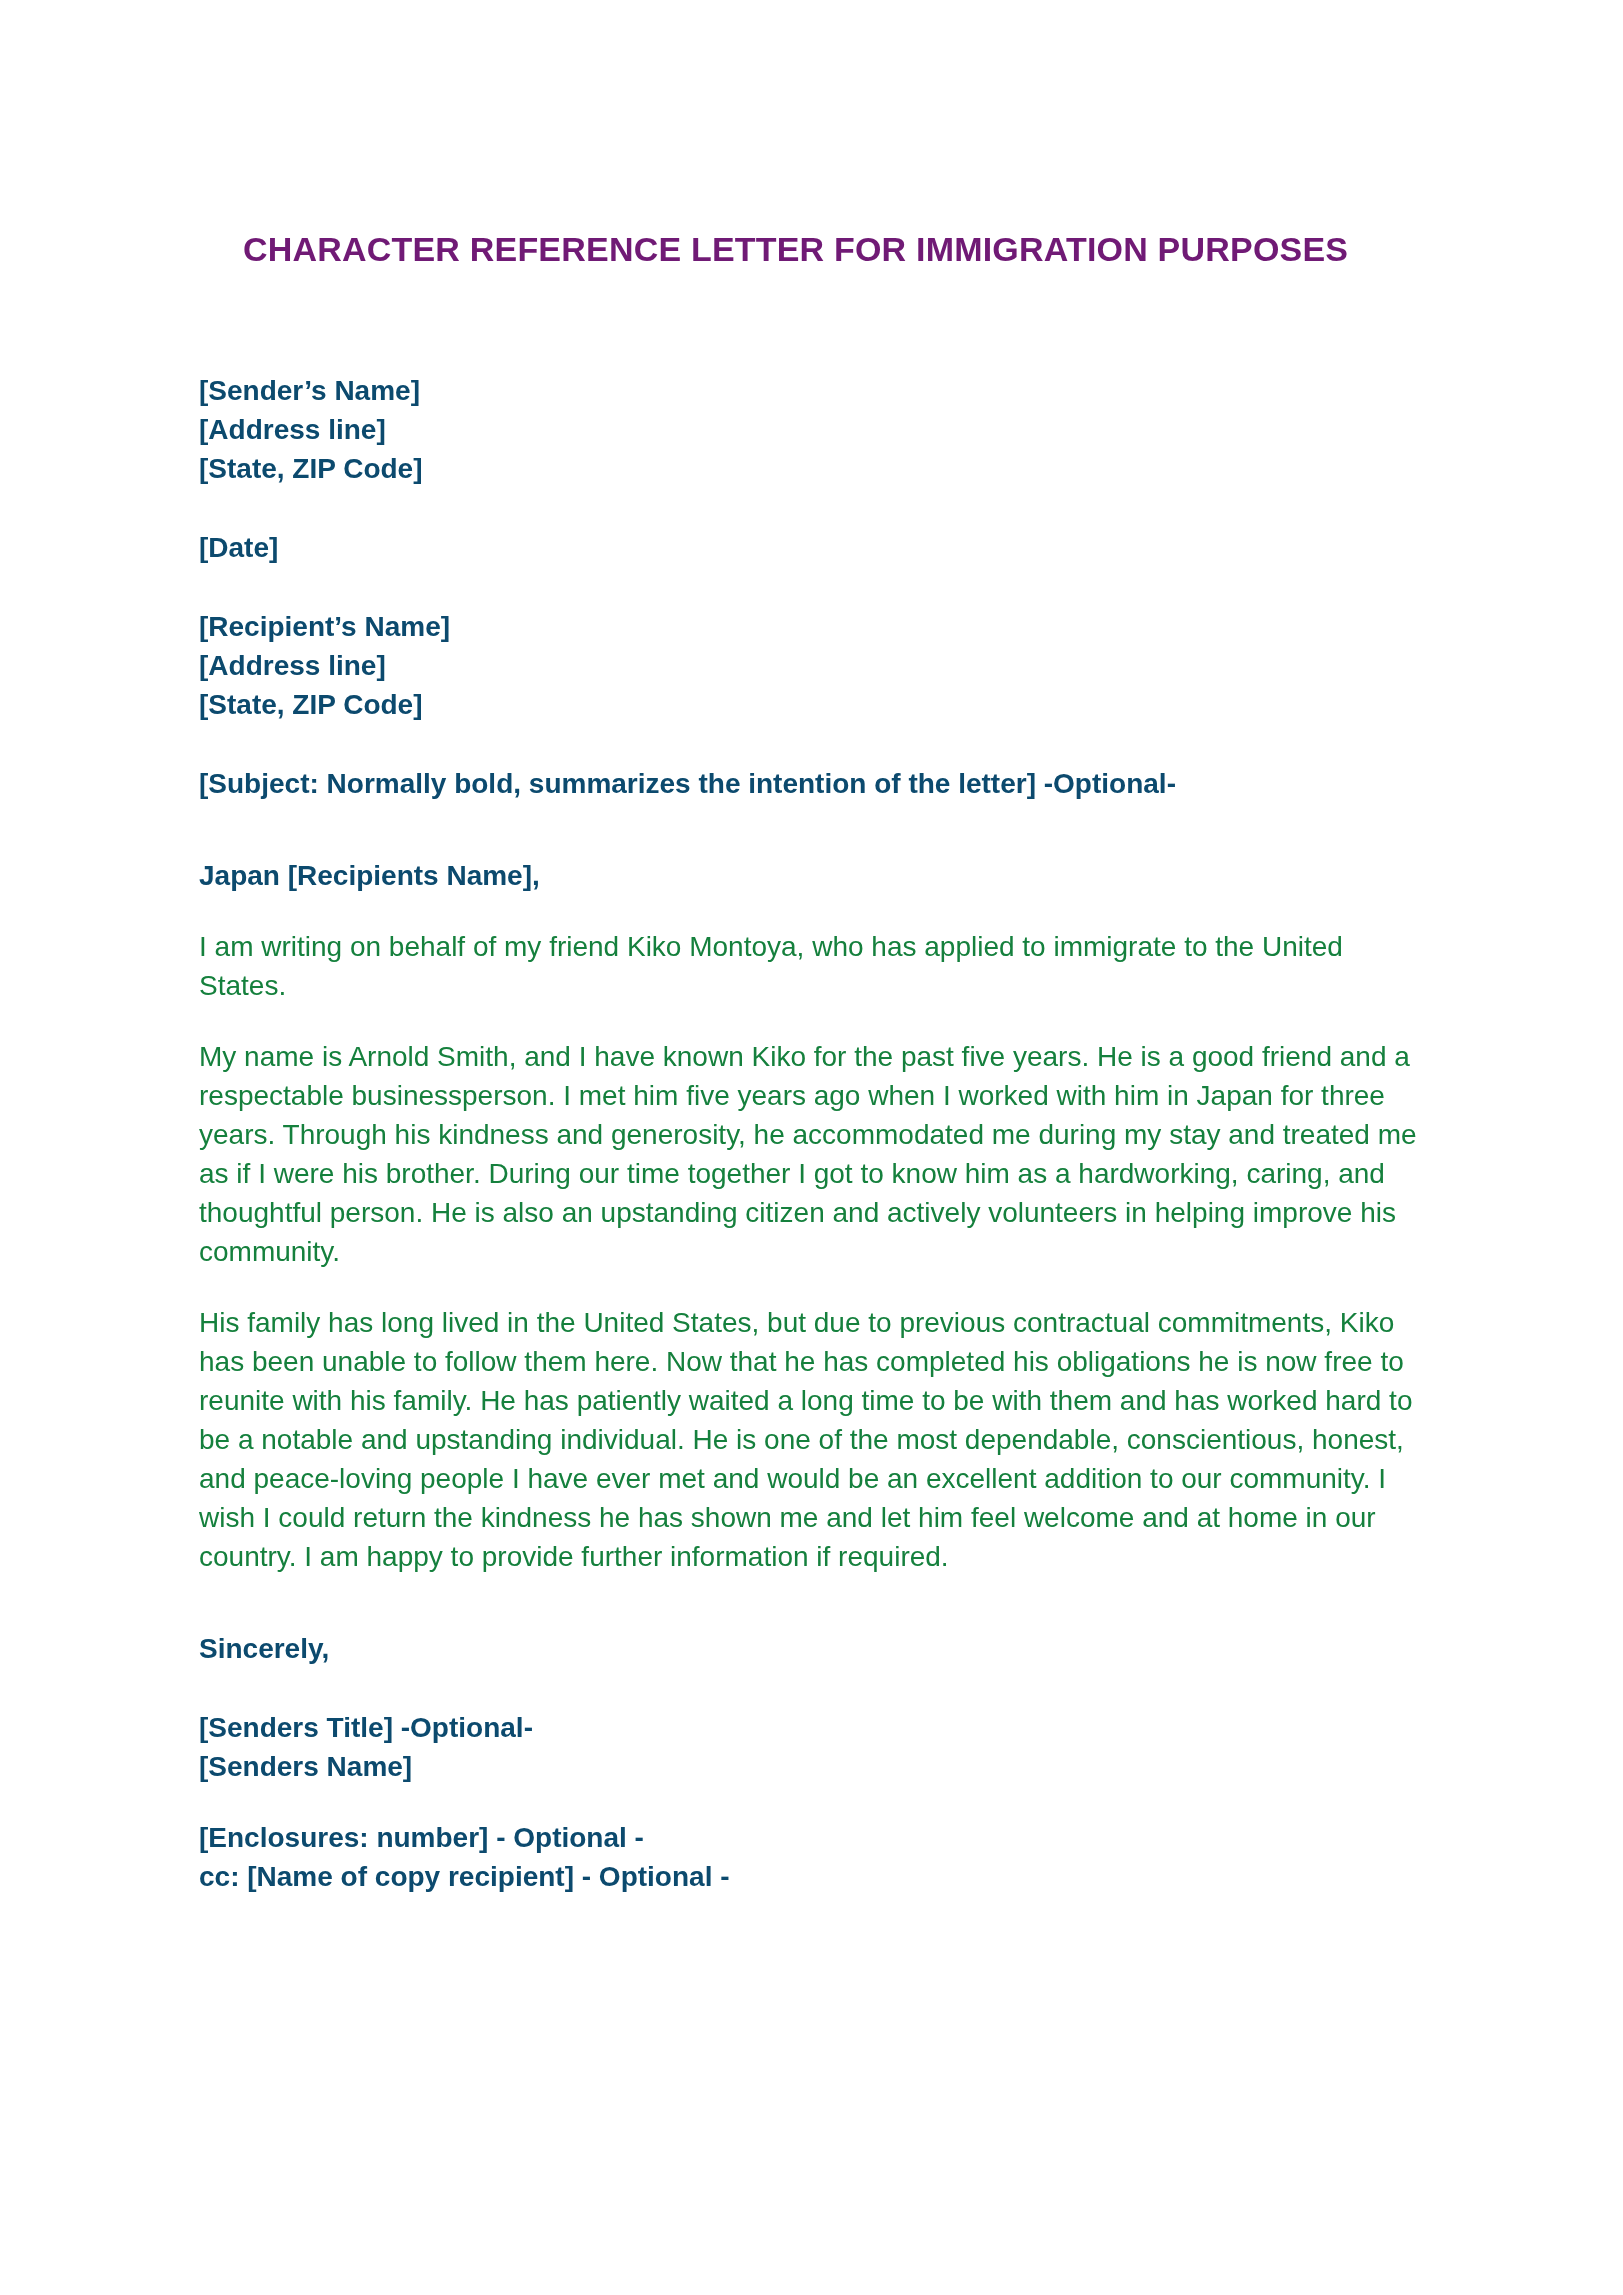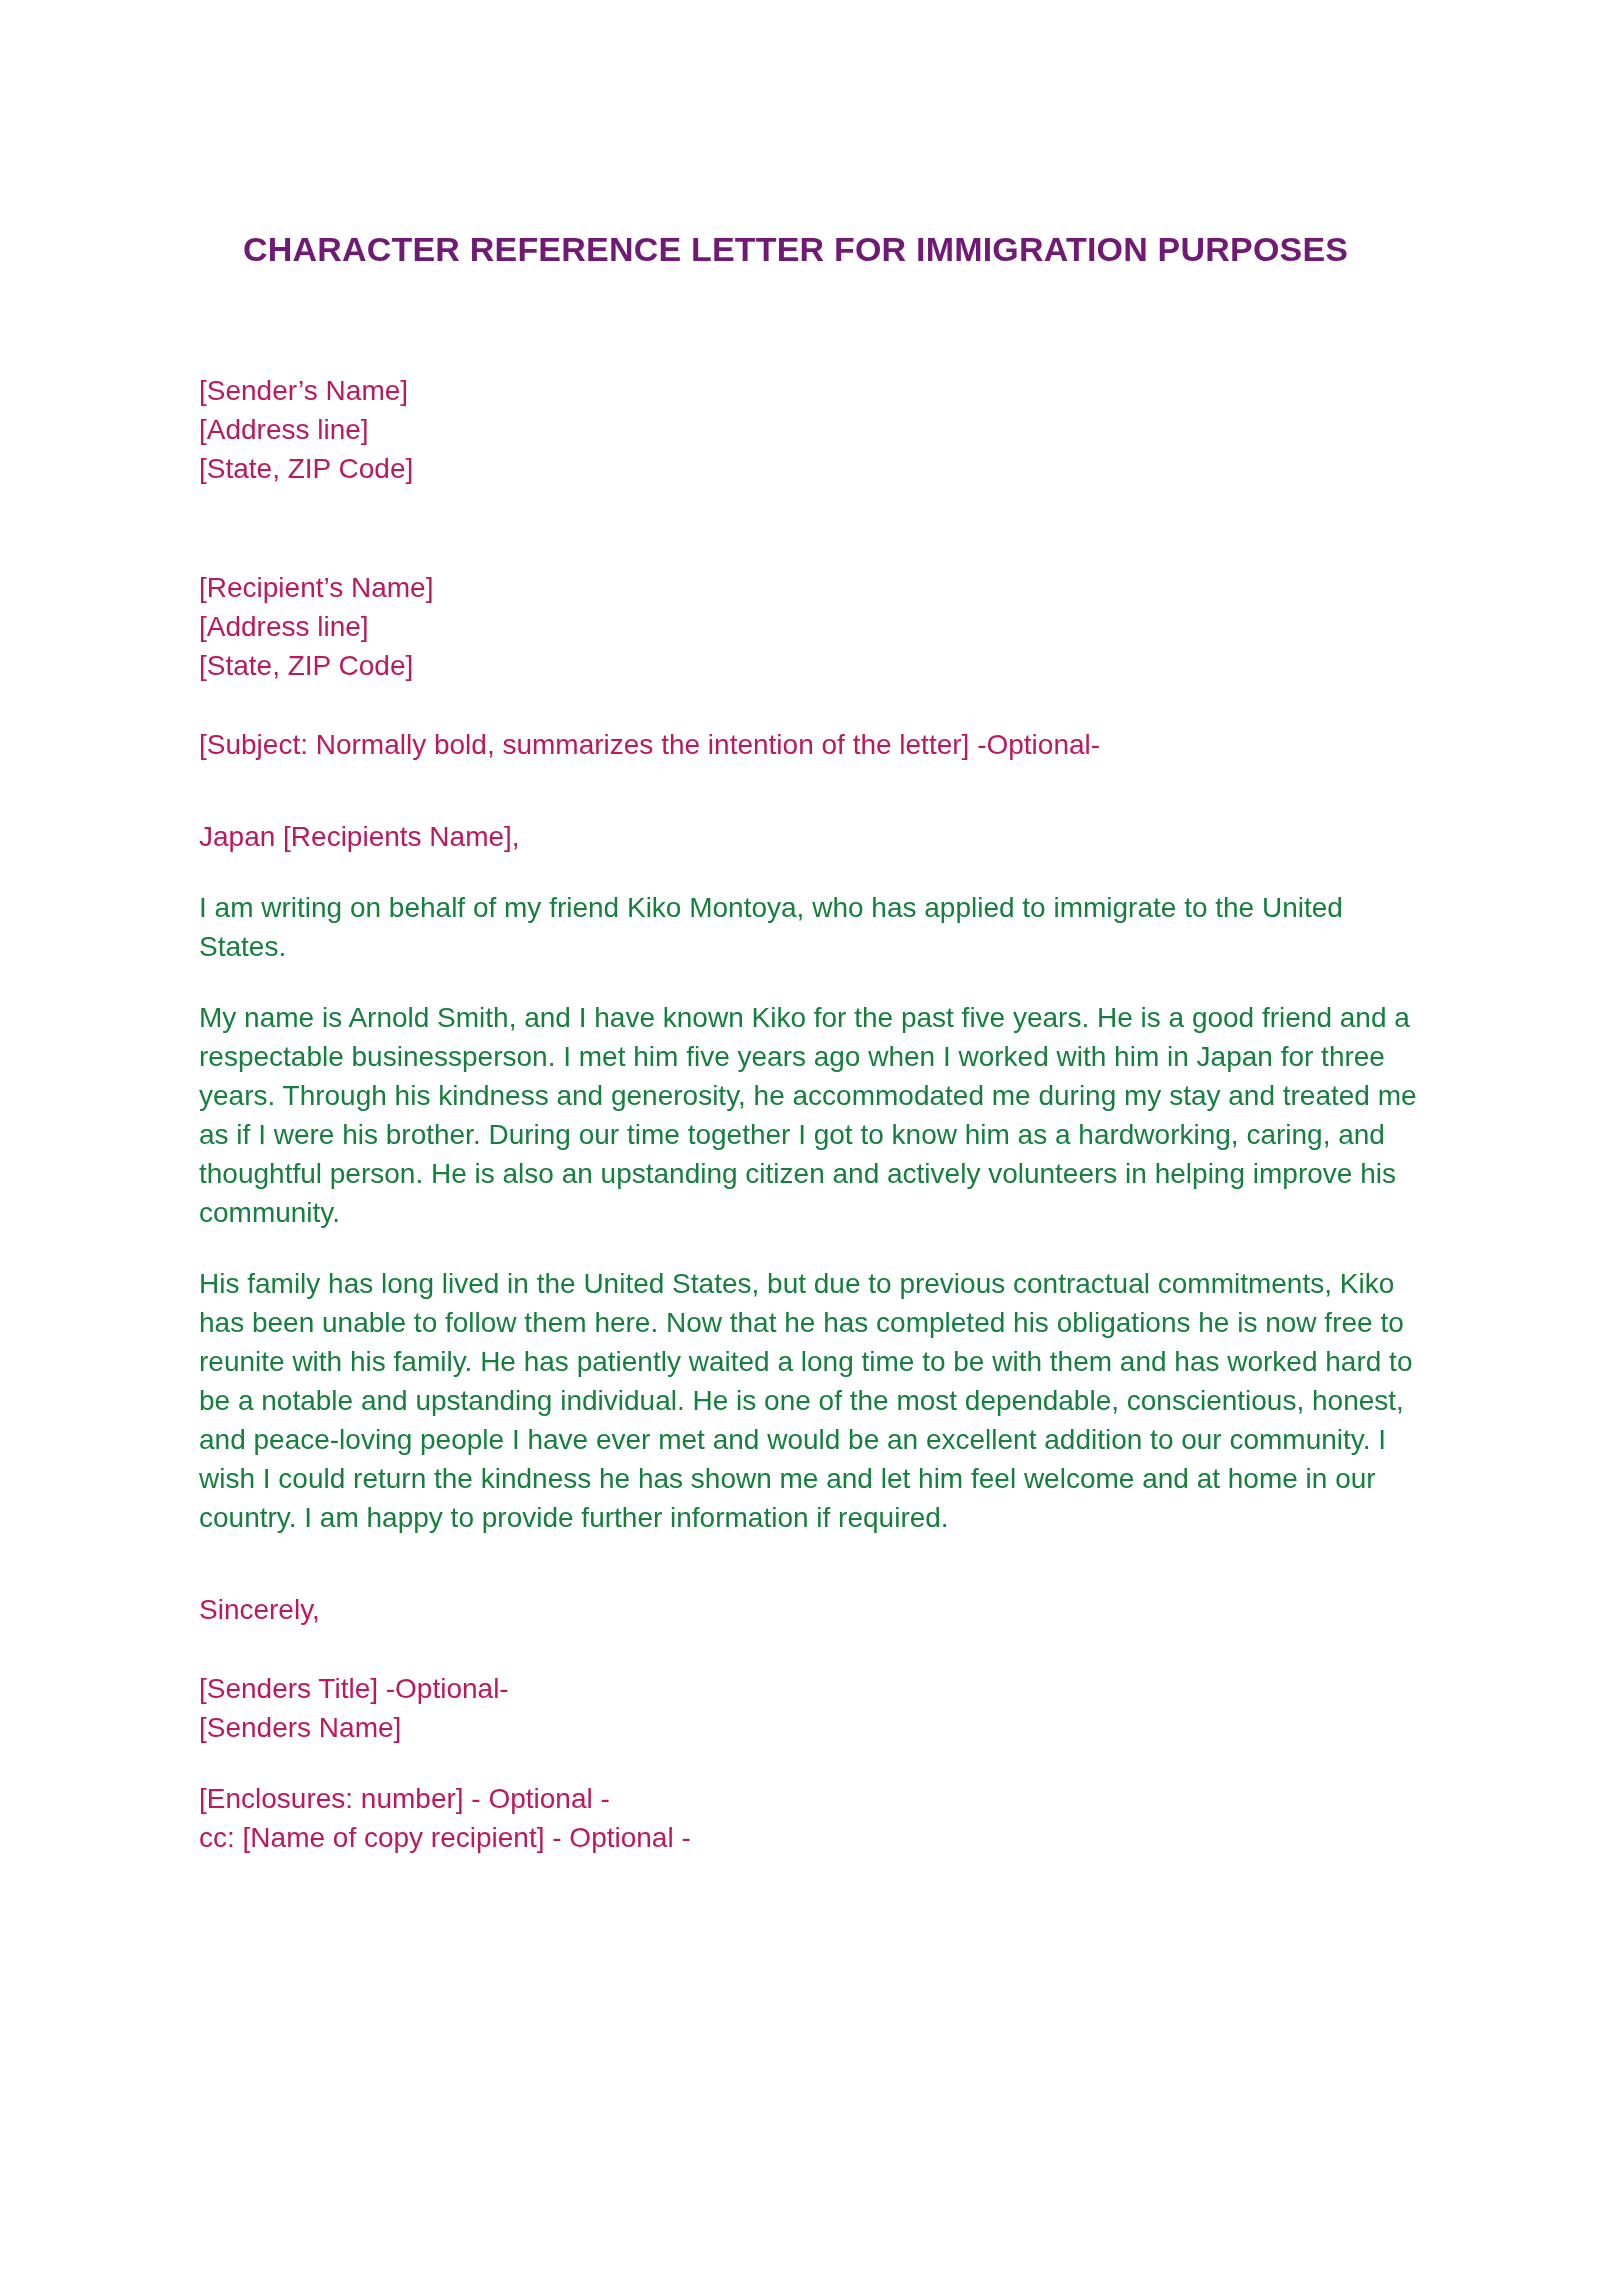--- a/index.html
+++ b/index.html
@@ -28,22 +28,23 @@
     font-weight: bold;
     letter-spacing: 0.2px;
     line-height: 1.25;
     color: #701a75;
     margin: 0 0 0 44px;
     white-space: nowrap;
   }
   .block {
     font-size: 28px;
     line-height: 39px;
-    color: #be185d;
+    color: #0c4a6e;
     margin: 0;
+    font-weight: bold;
   }
   .block .line {
     display: block;
   }
   .spacer-xl { height: 100px; }
   .spacer-lg { height: 53px; }
   .spacer-md { height: 40px; }
   .spacer-sm { height: 32px; }
   .para {
     font-size: 28px;
@@ -64,20 +65,23 @@
     <div class="spacer-xl"></div>
 
     <div class="block">
       <span class="line">[Sender’s Name]</span>
       <span class="line">[Address line]</span>
       <span class="line">[State, ZIP Code]</span>
     </div>
 
     <div class="spacer-md"></div>
 
+    <div class="block">
+      <span class="line">[Date]</span>
+    </div>
 
     <div class="spacer-md"></div>
 
     <div class="block">
       <span class="line">[Recipient’s Name]</span>
       <span class="line">[Address line]</span>
       <span class="line">[State, ZIP Code]</span>
     </div>
 
     <div class="spacer-md"></div>

